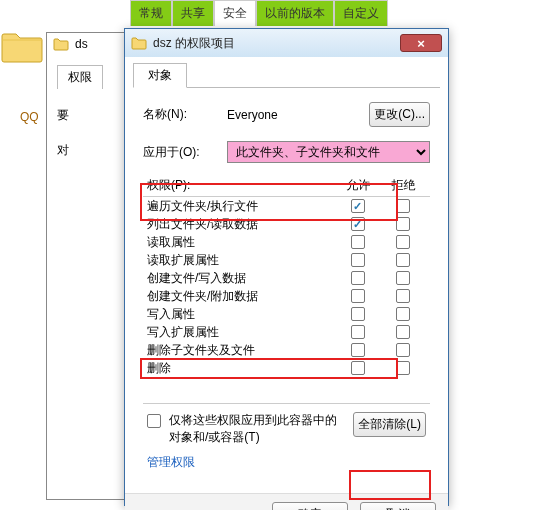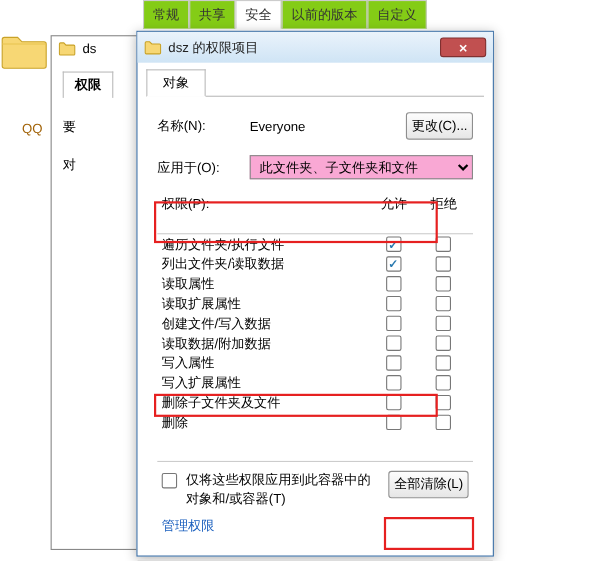--- a/index.html
+++ b/index.html
@@ -14,21 +14,21 @@
 .folders { position: absolute; top: 28px; left: 0; display: flex; gap: 10px; }
 .folder-svg { width: 44px; height: 36px; }
 
 .qq-label { position: absolute; top: 110px; left: 20px; color: #a16207; }
 
 
 .win1 { position: absolute; top: 32px; left: 46px; width: 390px; height: 468px; background: #fff; border: 1px solid #888; }
 .win1-title { display: flex; align-items: center; gap: 6px; padding: 4px 6px; }
 .win1-title .small-folder { width: 16px; height: 14px; }
 .win1-body { padding: 10px 10px; }
-.win1-tab { display: inline-block; border: 1px solid #bbb; border-bottom: none; padding: 3px 10px; background: #fff; font-weight: bold; }
+.win1-tab { display: inline-block; border: 1px solid #bbb; border-bottom: none; padding: 3px 10px; background: #fff; }
 .win1-row { margin-top: 18px; }
 
 
 .dialog { position: absolute; top: 28px; left: 124px; width: 325px; height: 478px; background: #fff; border: 1px solid #3a6ea5; box-shadow: 0 2px 10px rgba(0,0,0,0.3); }
 .titlebar { height: 28px; background: linear-gradient(#eaf3fb, #cfe4f5); display: flex; align-items: center; padding: 0 6px; }
 .titlebar .t-icon { width: 16px; height: 14px; margin-right: 6px; }
 .titlebar .t-text { flex: 1; color: #222; }
 .closebtn { width: 42px; height: 18px; background: #c15050; border: 1px solid #803030; border-radius: 3px; display: flex; align-items: center; justify-content: center; color: #fff; font-weight: bold; cursor: pointer; }
 .closebtn span { font-size: 13px; line-height: 1; }
 
@@ -40,21 +40,21 @@
 .row { display: flex; align-items: center; margin-bottom: 14px; gap: 6px; }
 .row label { width: 78px; }
 .name-val { flex: 1; }
 .btn { background: linear-gradient(#fdfdfd,#e6e6e6); border: 1px solid #8e8e8e; border-radius: 3px; padding: 3px 4px; cursor: pointer; }
 .select { flex: 1; height: 22px; border: 1px solid #888; background: #f9a8d4; padding: 0 4px; }
 
 .perm-header { display: flex; margin-top: 4px; padding: 0 4px; }
 .perm-header .lh { width: 200px; }
 .perm-header .ch { width: 48px; text-align: center; }
 
-.perm-list { border-top: 1px solid #ccc; border-bottom: 1px solid #ccc; height: 208px; overflow: hidden; margin-top: 18px; }
+.perm-list { border-top: 1px solid #ccc; border-bottom: 1px solid #ccc; height: 208px; overflow: hidden; margin-top: 2px; }
 .perm-row { display: flex; align-items: center; height: 18px; padding: 1px 4px; }
 .perm-row .plabel { width: 198px; }
 .ckwrap { width: 48px; display: flex; justify-content: center; }
 .ck { width: 14px; height: 14px; border: 1px solid #777; border-radius: 2px; background: #fff; display: flex; align-items: center; justify-content: center; cursor: pointer; }
 .ck.checked::after { content: "✓"; color: #2a7ab0; font-size: 11px; font-weight: bold; }
 
 
 .hl { border: 2px solid #e62020; position: absolute; pointer-events: none; }
 .hl1 { top: 183px; left: 140px; width: 258px; height: 38px; }
 .hl2 { top: 358px; left: 140px; width: 258px; height: 21px; }
@@ -181,21 +181,21 @@
           <div class="perm-row">
             <span class="plabel">创建文件/写入数据</span>
             <div class="ckwrap">
               <div class="ck"></div>
             </div>
             <div class="ckwrap">
               <div class="ck"></div>
             </div>
           </div>
           <div class="perm-row">
-            <span class="plabel">读取数据/附加数据</span>
+            <span class="plabel">创建文件夹/附加数据</span>
             <div class="ckwrap">
               <div class="ck"></div>
             </div>
             <div class="ckwrap">
               <div class="ck"></div>
             </div>
           </div>
           <div class="perm-row">
             <span class="plabel">写入属性</span>
             <div class="ckwrap">

